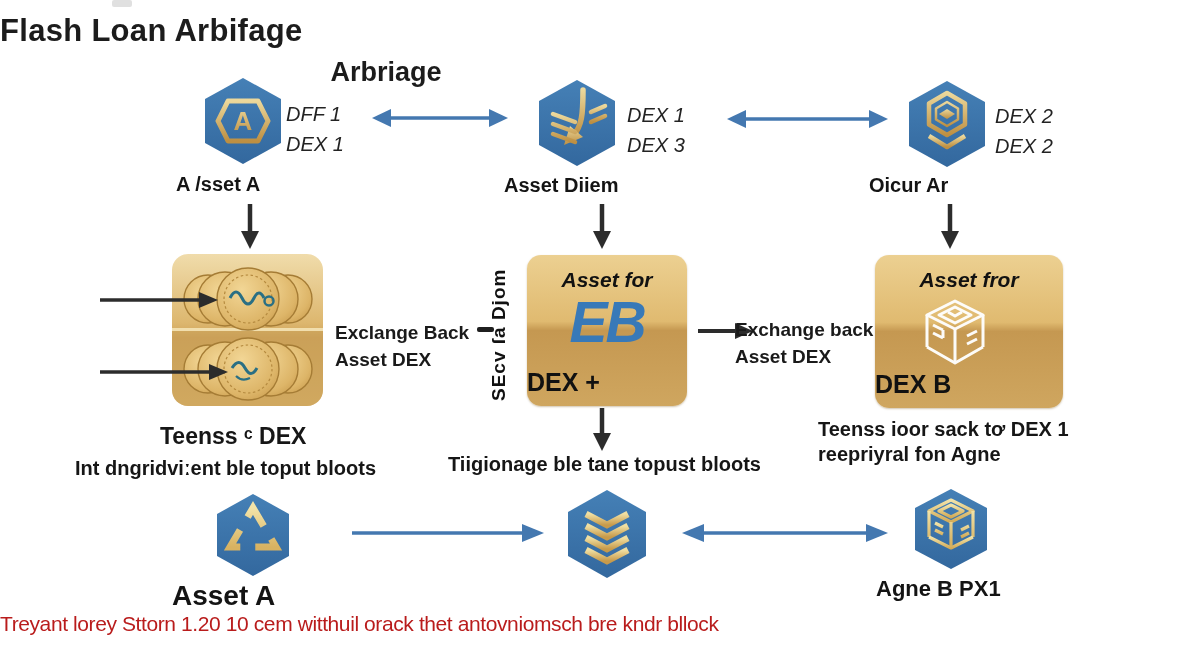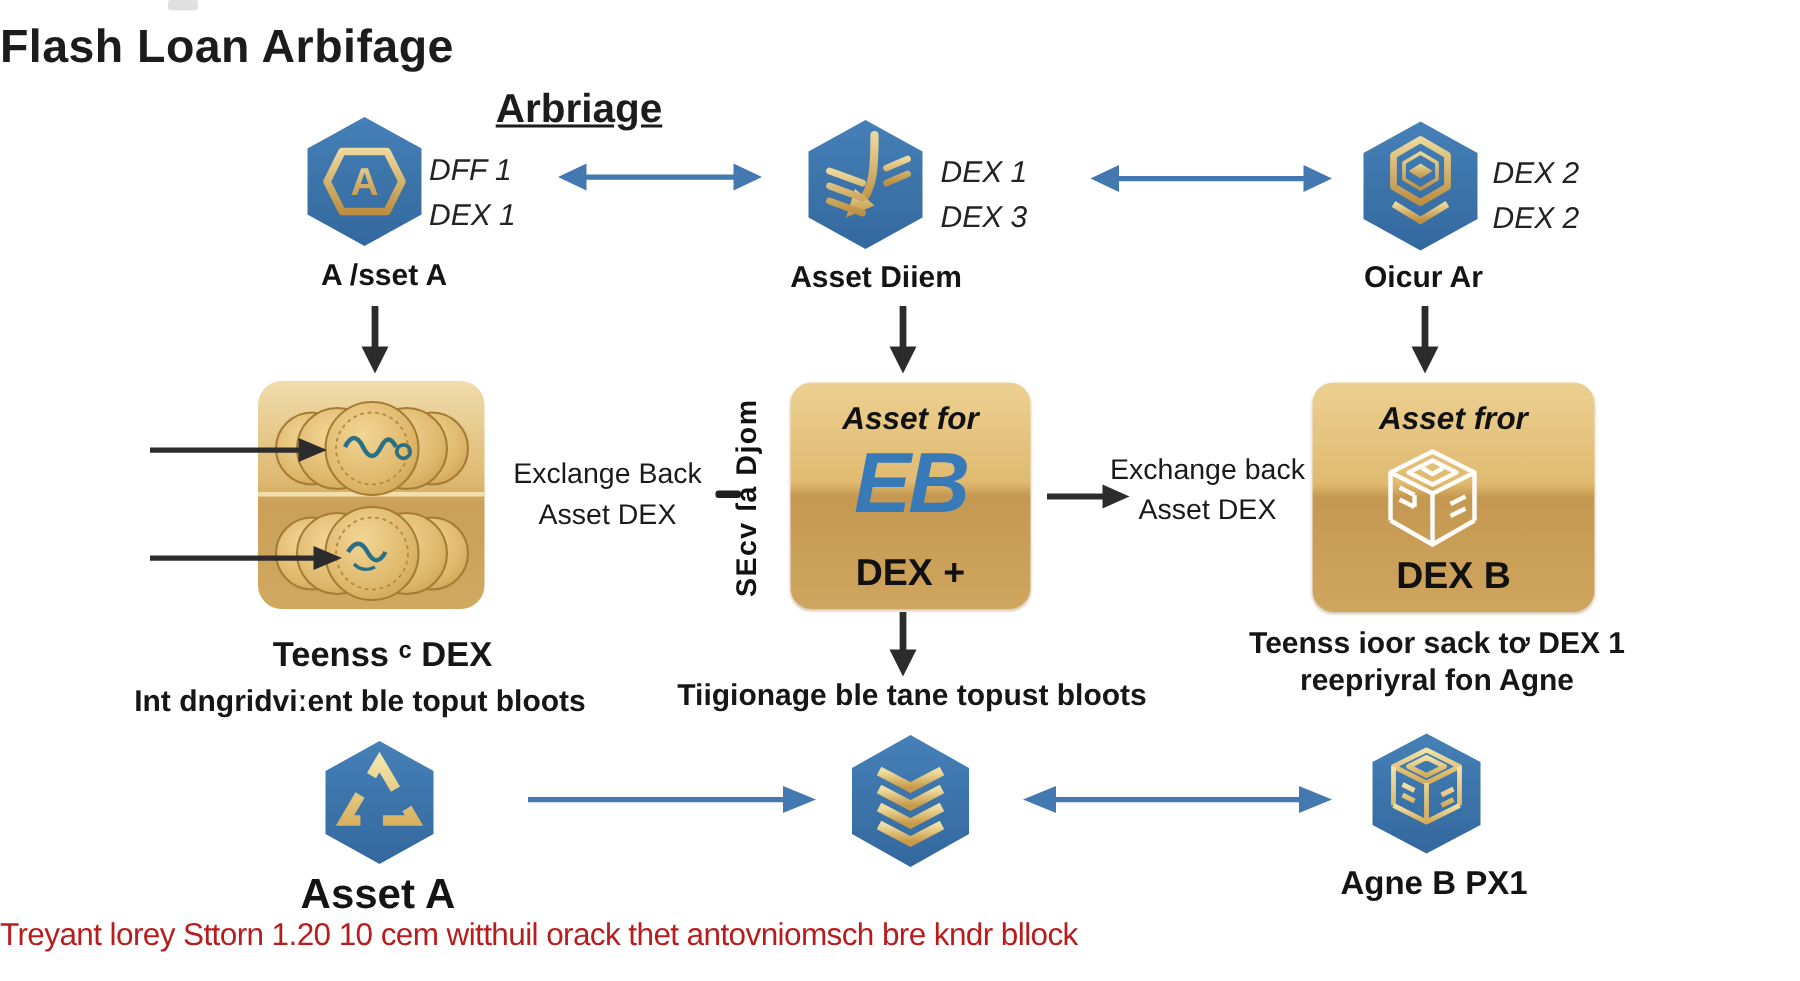--- a/index.html
+++ b/index.html
@@ -1,37 +1,37 @@
 <!DOCTYPE html>
 <html><head>
 <meta charset="utf-8">
 <style>
   html,body{margin:0;padding:0;background:#e8e8e8;}
   .canvas{position:relative;width:1200px;height:654px;background:#ffffff;overflow:hidden;
           font-family:"Liberation Sans", sans-serif;color:#1c1c1c;margin:0 auto;}
   .abs{position:absolute;}
-  .ctr{text-align:center;}
+  .ctr{}
   .title{top:13px;left:0;right:0;text-align:left;font-size:31px;font-weight:800;letter-spacing:.3px;}
-  .subtitle{top:57px;left:316px;width:140px;text-align:center;font-size:27px;font-weight:800;text-decoration:underline;}
+  .subtitle{top:57px;left:316px;width:140px;text-align:center;font-size:27px;font-weight:800;}
   .side-label{font-size:20px;font-weight:500;color:#232323;font-style:italic;}
   .node-caption{font-size:20px;font-weight:700;color:#141414;}
   .gold-box{border-radius:14px;
     background:linear-gradient(180deg,#ecd091 0%,#e0ba70 44%,#c59851 50%,#cfa65f 100%);
     box-shadow:0 1px 2px rgba(120,90,30,.35);}
-  .exch{font-size:19px;font-weight:400;line-height:27px;color:#1a1a1a;}
+  .exch{font-size:19px;font-weight:700;line-height:27px;color:#1a1a1a;margin-top:16px;}
   .vtext{writing-mode:vertical-rl;transform:rotate(180deg);font-size:19px;font-weight:700;
          letter-spacing:1px;color:#111;}
   .dash{background:#1f1f1f;border-radius:2px;}
   .note{font-weight:600;color:#161616;}
   .footer{top:612px;left:0;right:0;text-align:left;font-size:21px;font-weight:500;
           letter-spacing:-0.4px;color:#b91c1c;}
   .boxtext-top{top:13px;left:0;right:0;text-align:center;font-size:21px;font-weight:700;color:#111;font-style:italic;}
   .boxtext-big{top:34px;left:0;right:0;text-align:center;font-size:57px;font-weight:900;
                font-style:italic;color:#3879b8;letter-spacing:-2px;}
-  .boxtext-bot{bottom:9px;left:0;right:0;text-align:center;font-size:25px;font-weight:800;color:#111;}
+  .boxtext-bot{bottom:9px;left:0;right:0;text-align:left;font-size:25px;font-weight:800;color:#111;}
   svg{display:block;}
 </style>
 </head>
 <body>
 
 <div class="canvas">
 
   <div class="abs" style="left:112px;top:0;width:20px;height:7px;background:#c7c7c7;opacity:.55;border-radius:2px;"></div>
 
   <div class="abs title">Flash Loan Arbifage</div>

